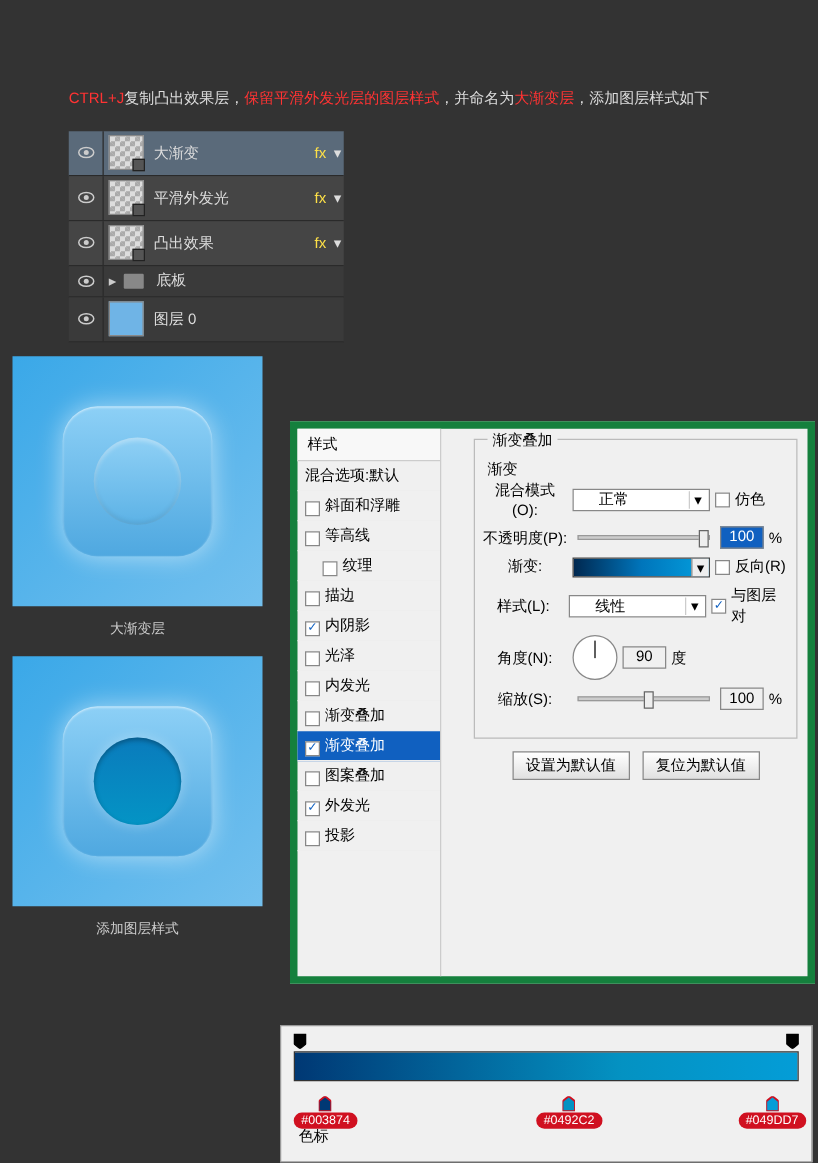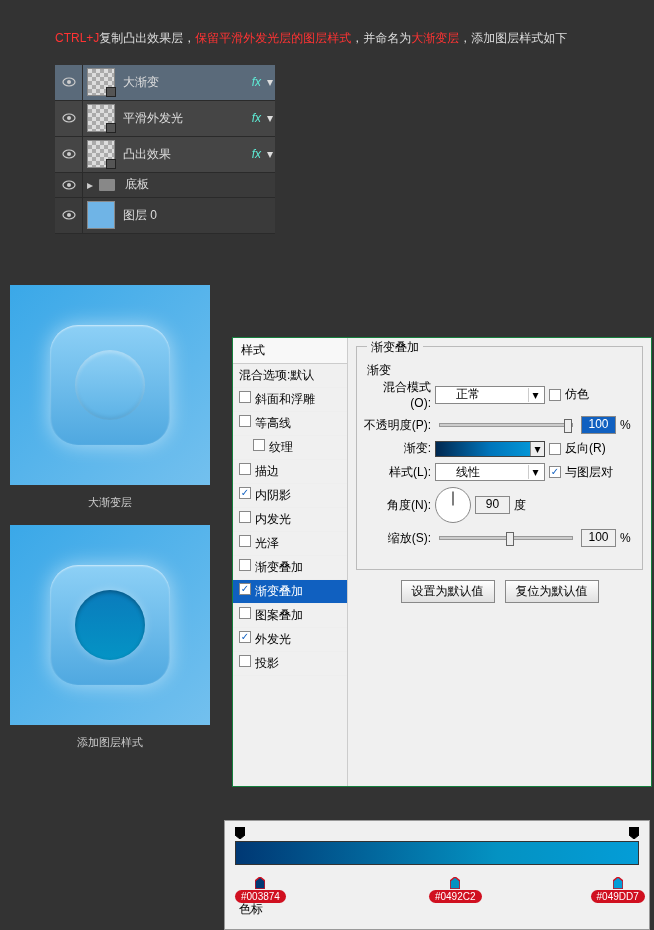--- a/index.html
+++ b/index.html
@@ -1,65 +1,65 @@
 <!DOCTYPE html>
 <html><head>
 <meta charset="utf-8">
 <style>
 * { box-sizing: border-box; margin: 0; padding: 0; font-family: "Microsoft YaHei", SimSun, sans-serif; }
 body { background: #333333; width: 654px; height: 930px; position: relative; font-size: 12px; color: #ccc; }
-.instruction { padding: 28px 55px 15px 55px; line-height: 1.8; }
+.instruction { padding: 28px 55px 15px 55px; line-height: 1.8; margin-top: 40px; }
 .instruction .red { color: #ff3333; }
 .instruction .white { color: #dddddd; }
 
 
 .layers-panel { margin-left: 55px; width: 220px; }
 .layer-row { display: flex; align-items: center; background: #454545; border-bottom: 1px solid #2a2a2a; height: 36px; }
 .layer-row.selected { background: #5a6a7a; }
 .layer-row.group { height: 25px; background: #3a3a3a; }
 .layer-row.plain { height: 36px; background: #3a3a3a; }
 .vis-eye { width: 28px; display: flex; justify-content: center; align-items: center; border-right: 1px solid #2a2a2a; height: 100%; }
 .vis-eye svg { width: 14px; height: 10px; }
 .thumb { width: 28px; height: 28px; margin: 0 4px; border: 1px solid #888; position: relative; }
 .thumb.checker { background-image:
   linear-gradient(45deg,#aaa 25%,transparent 25%,transparent 75%,#aaa 75%),
   linear-gradient(45deg,#aaa 25%,transparent 25%,transparent 75%,#aaa 75%);
   background-size: 8px 8px; background-position: 0 0, 4px 4px; background-color: #ddd; }
 .thumb.blue { background: #6fb4e6; }
 .thumb-link { position: absolute; right: -2px; bottom: -2px; width: 10px; height: 10px; background: #555; border: 1px solid #222; }
 .layer-name { flex: 1; color: #ddd; font-size: 12px; padding-left: 4px; }
-.fx { color: #5eead4; font-style: italic; padding-right: 4px; }
+.fx { color: #fde047; padding-right: 4px; }
 .chev { width: 10px; text-align: center; color: #ddd; }
 .folder-icon { width: 16px; height: 12px; background: #888; margin: 0 6px; border-radius: 1px; }
 .tri { color: #ccc; margin-left: 4px; }
 
 
 .previews { position: absolute; left: 10px; top: 285px; }
 .preview-box { width: 200px; height: 200px; background: linear-gradient(135deg,#3aa8e8,#73c0ee); display: flex; align-items: center; justify-content: center; }
 .icon-base { width: 120px; height: 120px; border-radius: 28px; background: linear-gradient(#8dd0f6,#4fa8e0); box-shadow: 0 0 20px rgba(255,255,255,0.5), inset 0 1px 2px rgba(255,255,255,0.6); display: flex; align-items: center; justify-content: center; }
 .icon-circle { width: 70px; height: 70px; border-radius: 50%; }
 .circle-light { background: linear-gradient(#8fd0f5,#5cb2e6); box-shadow: inset 0 -2px 4px rgba(0,0,0,0.1), inset 0 2px 4px rgba(255,255,255,0.4); }
 .circle-dark { background: linear-gradient(#0a7bbc,#0494c5); box-shadow: inset 0 2px 4px rgba(0,0,0,0.3), 0 0 10px rgba(255,255,255,0.3); }
 .caption { text-align: center; color: #ccc; font-size: 11px; margin-top: 10px; margin-bottom: 15px; }
 
 
-.dialog { position: absolute; left: 232px; top: 337px; width: 420px; height: 450px; background: #f0f0f0; border: 1px solid #15803d; display: flex; }
+.dialog { position: absolute; left: 232px; top: 337px; width: 420px; height: 450px; background: #f0f0f0; border: 6px solid #15803d; display: flex; gap: 18px; }
 .style-list { width: 115px; border-right: 1px solid #ccc; }
 .style-header { background: #f8f8f8; padding: 4px 8px; border-bottom: 1px solid #ccc; color: #000; }
-.style-item { padding: 3px 4px 3px 6px; color: #000; display: flex; align-items: flex-start; gap: 4px; border-bottom: 1px solid #eee; }
+.style-item { padding: 3px 4px 3px 6px; color: #000; display: flex; align-items: flex-end; gap: 4px; border-bottom: 1px solid #eee; }
 .style-item.selected { background: #1060c0; color: #fff; }
 .chk { width: 12px; height: 12px; border: 1px solid #888; background: #fff; display: inline-flex; align-items: center; justify-content: center; }
 .chk.checked::after { content: "✓"; color: #1060c0; font-size: 10px; line-height: 1; }
 .style-item.selected .chk.checked::after { color: #1060c0; }
 
 .style-body { flex: 1; padding: 8px; position: relative; }
 .fieldset { border: 1px solid #bbb; padding: 8px 6px 16px 6px; margin-bottom: 10px; }
 .fieldset > .legend { position: relative; top: -16px; left: 4px; background: #f0f0f0; padding: 0 4px; color: #000; display: inline-block; }
 .form-row { display: flex; align-items: center; margin-bottom: 6px; gap: 4px; color: #000; }
-.form-row .lbl { width: 68px; text-align: right; font-size: 12px; }
+.form-row .lbl { width: 68px; text-align: center; font-size: 12px; }
 .dropdown { border: 1px solid #888; background: #fff; height: 18px; flex: 0 0 110px; display: flex; align-items: center; justify-content: space-between; padding: 0 2px 0 20px; }
 .dropdown .arr { width: 14px; text-align: center; border-left: 1px solid #ccc; }
 .gradient-preview { border: 1px solid #444; background: linear-gradient(90deg,#002850,#0075bb,#04a0df); height: 16px; flex: 0 0 110px; display:flex; justify-content:flex-end;}
 .gradient-preview .arr{width:14px;background:#eee;border-left:1px solid #888;text-align:center;color:#000;}
 .slider-track { flex: 1; height: 4px; background: #ccc; border: 1px solid #999; position: relative; margin: 0 4px; }
 .slider-thumb { position: absolute; top: -5px; width: 8px; height: 14px; background: #eee; border: 1px solid #666; }
 .num-input { width: 35px; height: 18px; border: 1px solid #888; text-align: center; color: #000; }
 .num-input.blue-sel { background: #1060c0; color: #fff; }
 .unit { width: 16px; color: #000; }
 .angle-dial { width: 36px; height: 36px; border: 1px solid #888; border-radius: 50%; background: #fff; position: relative; }
@@ -188,25 +188,25 @@
     <div class="style-item">
         <span class="chk"></span>
         <span>描边</span>
       </div>
     <div class="style-item">
         <span class="chk checked"></span>
         <span>内阴影</span>
       </div>
     <div class="style-item">
         <span class="chk"></span>
+        <span>光泽</span>
+      </div>
+    <div class="style-item">
+        <span class="chk"></span>
         <span>内发光</span>
-      </div>
-    <div class="style-item">
-        <span class="chk"></span>
-        <span>光泽</span>
       </div>
     <div class="style-item">
         <span class="chk"></span>
         <span>渐变叠加</span>
       </div>
     <div class="style-item selected">
         <span class="chk checked"></span>
         <span>渐变叠加</span>
       </div>
     <div class="style-item">

